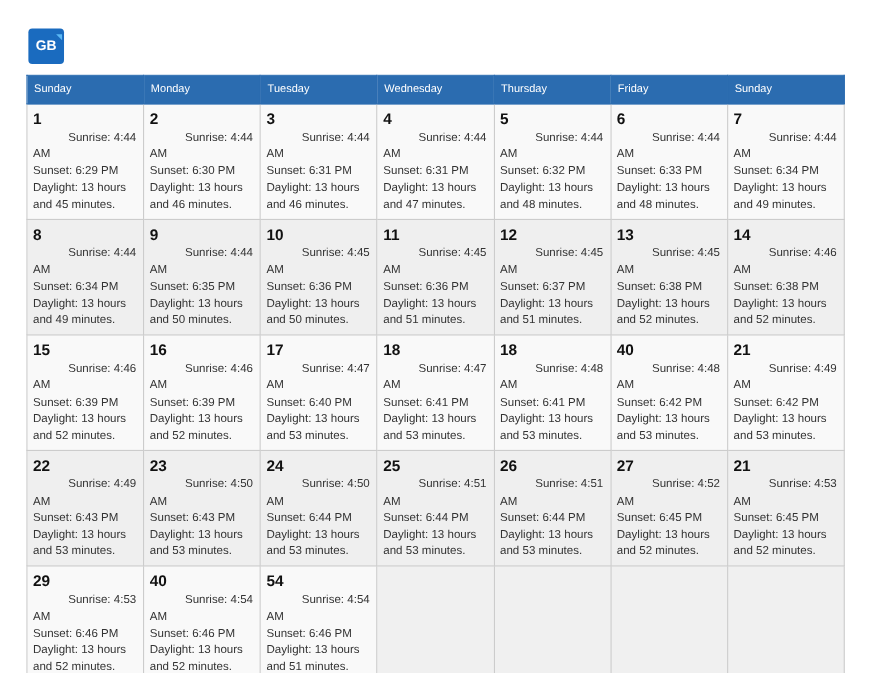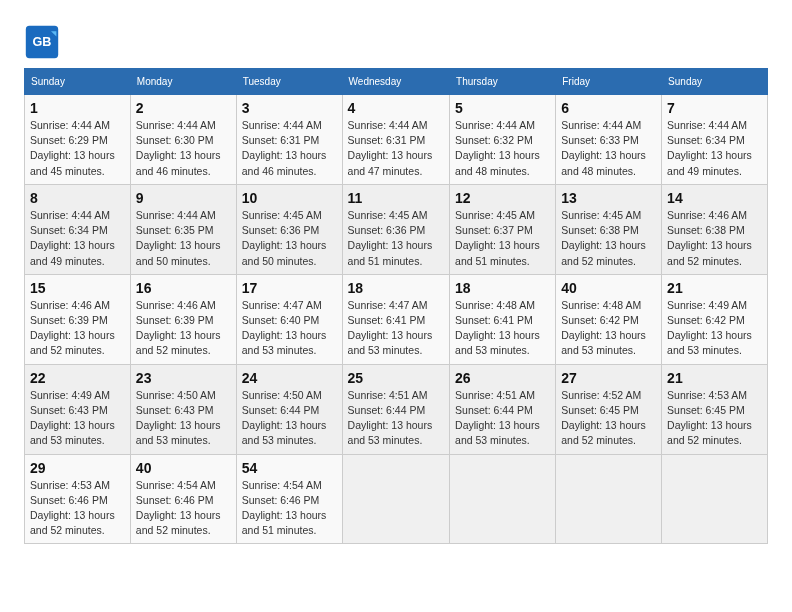--- a/index.html
+++ b/index.html
@@ -81,20 +81,21 @@
       font-size: 14px;
       font-weight: bold;
       color: #111;
       display: block;
       margin-bottom: 2px;
     }
     .day-detail {
       color: #333;
       font-size: 10.5px;
       line-height: 1.45;
+      margin-left: 32px;
     }
     .empty-cell {
       background: #f0f0f0 !important;
     }
   </style>
 </head>
 <body>
 
 <div class="header-area">
   <div class="logo">

